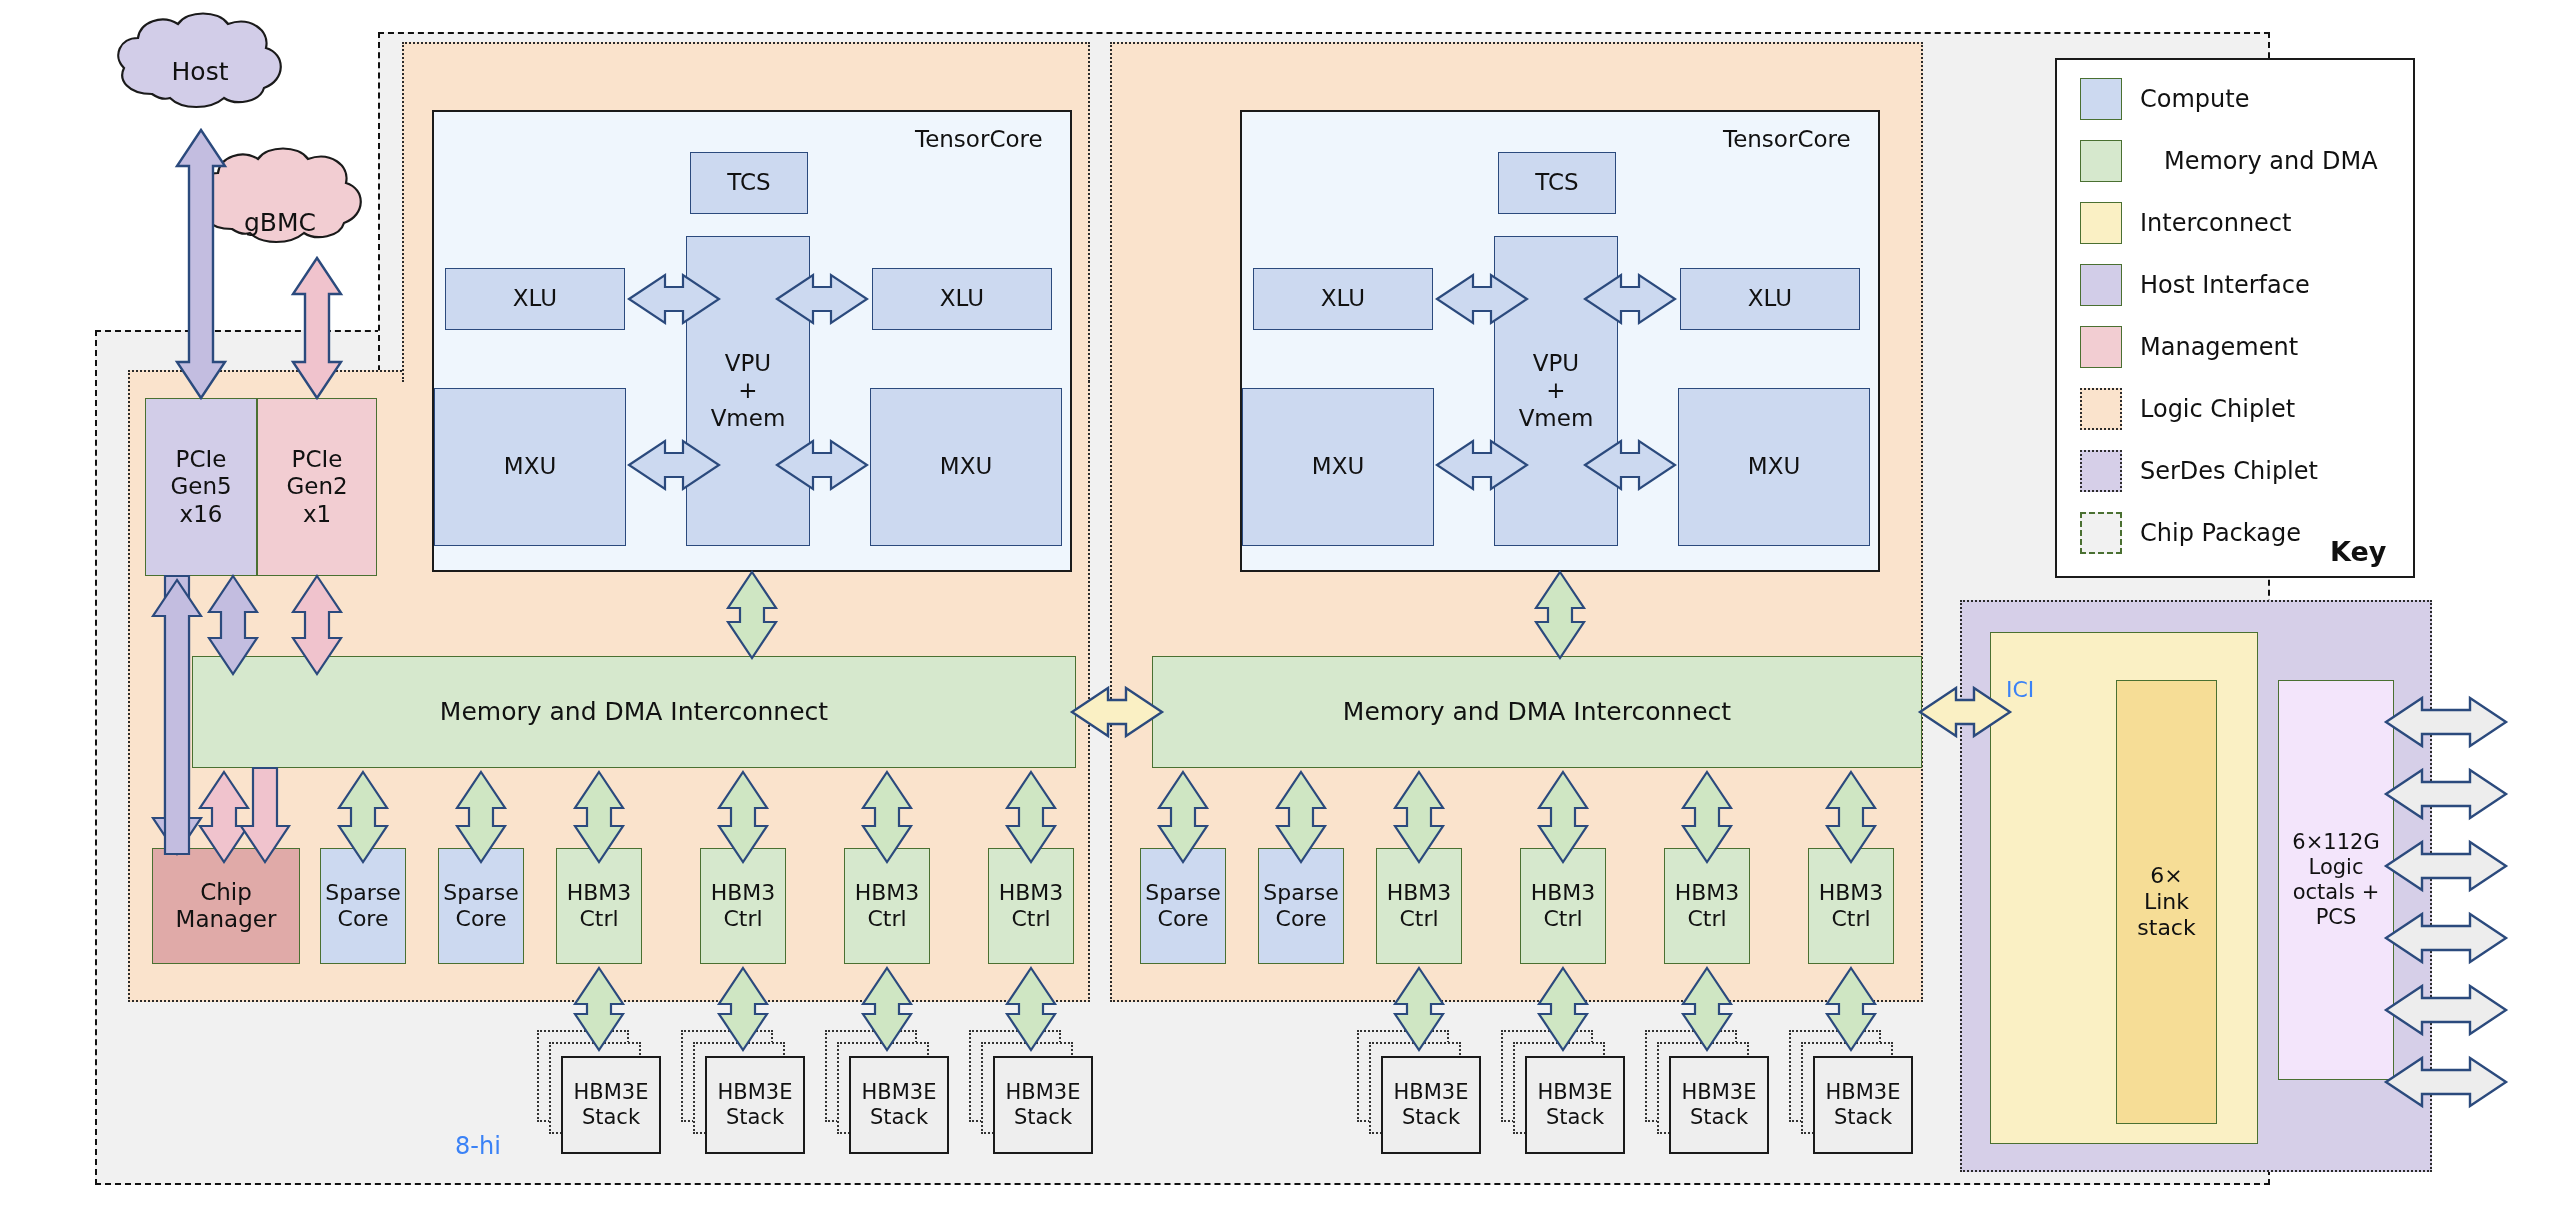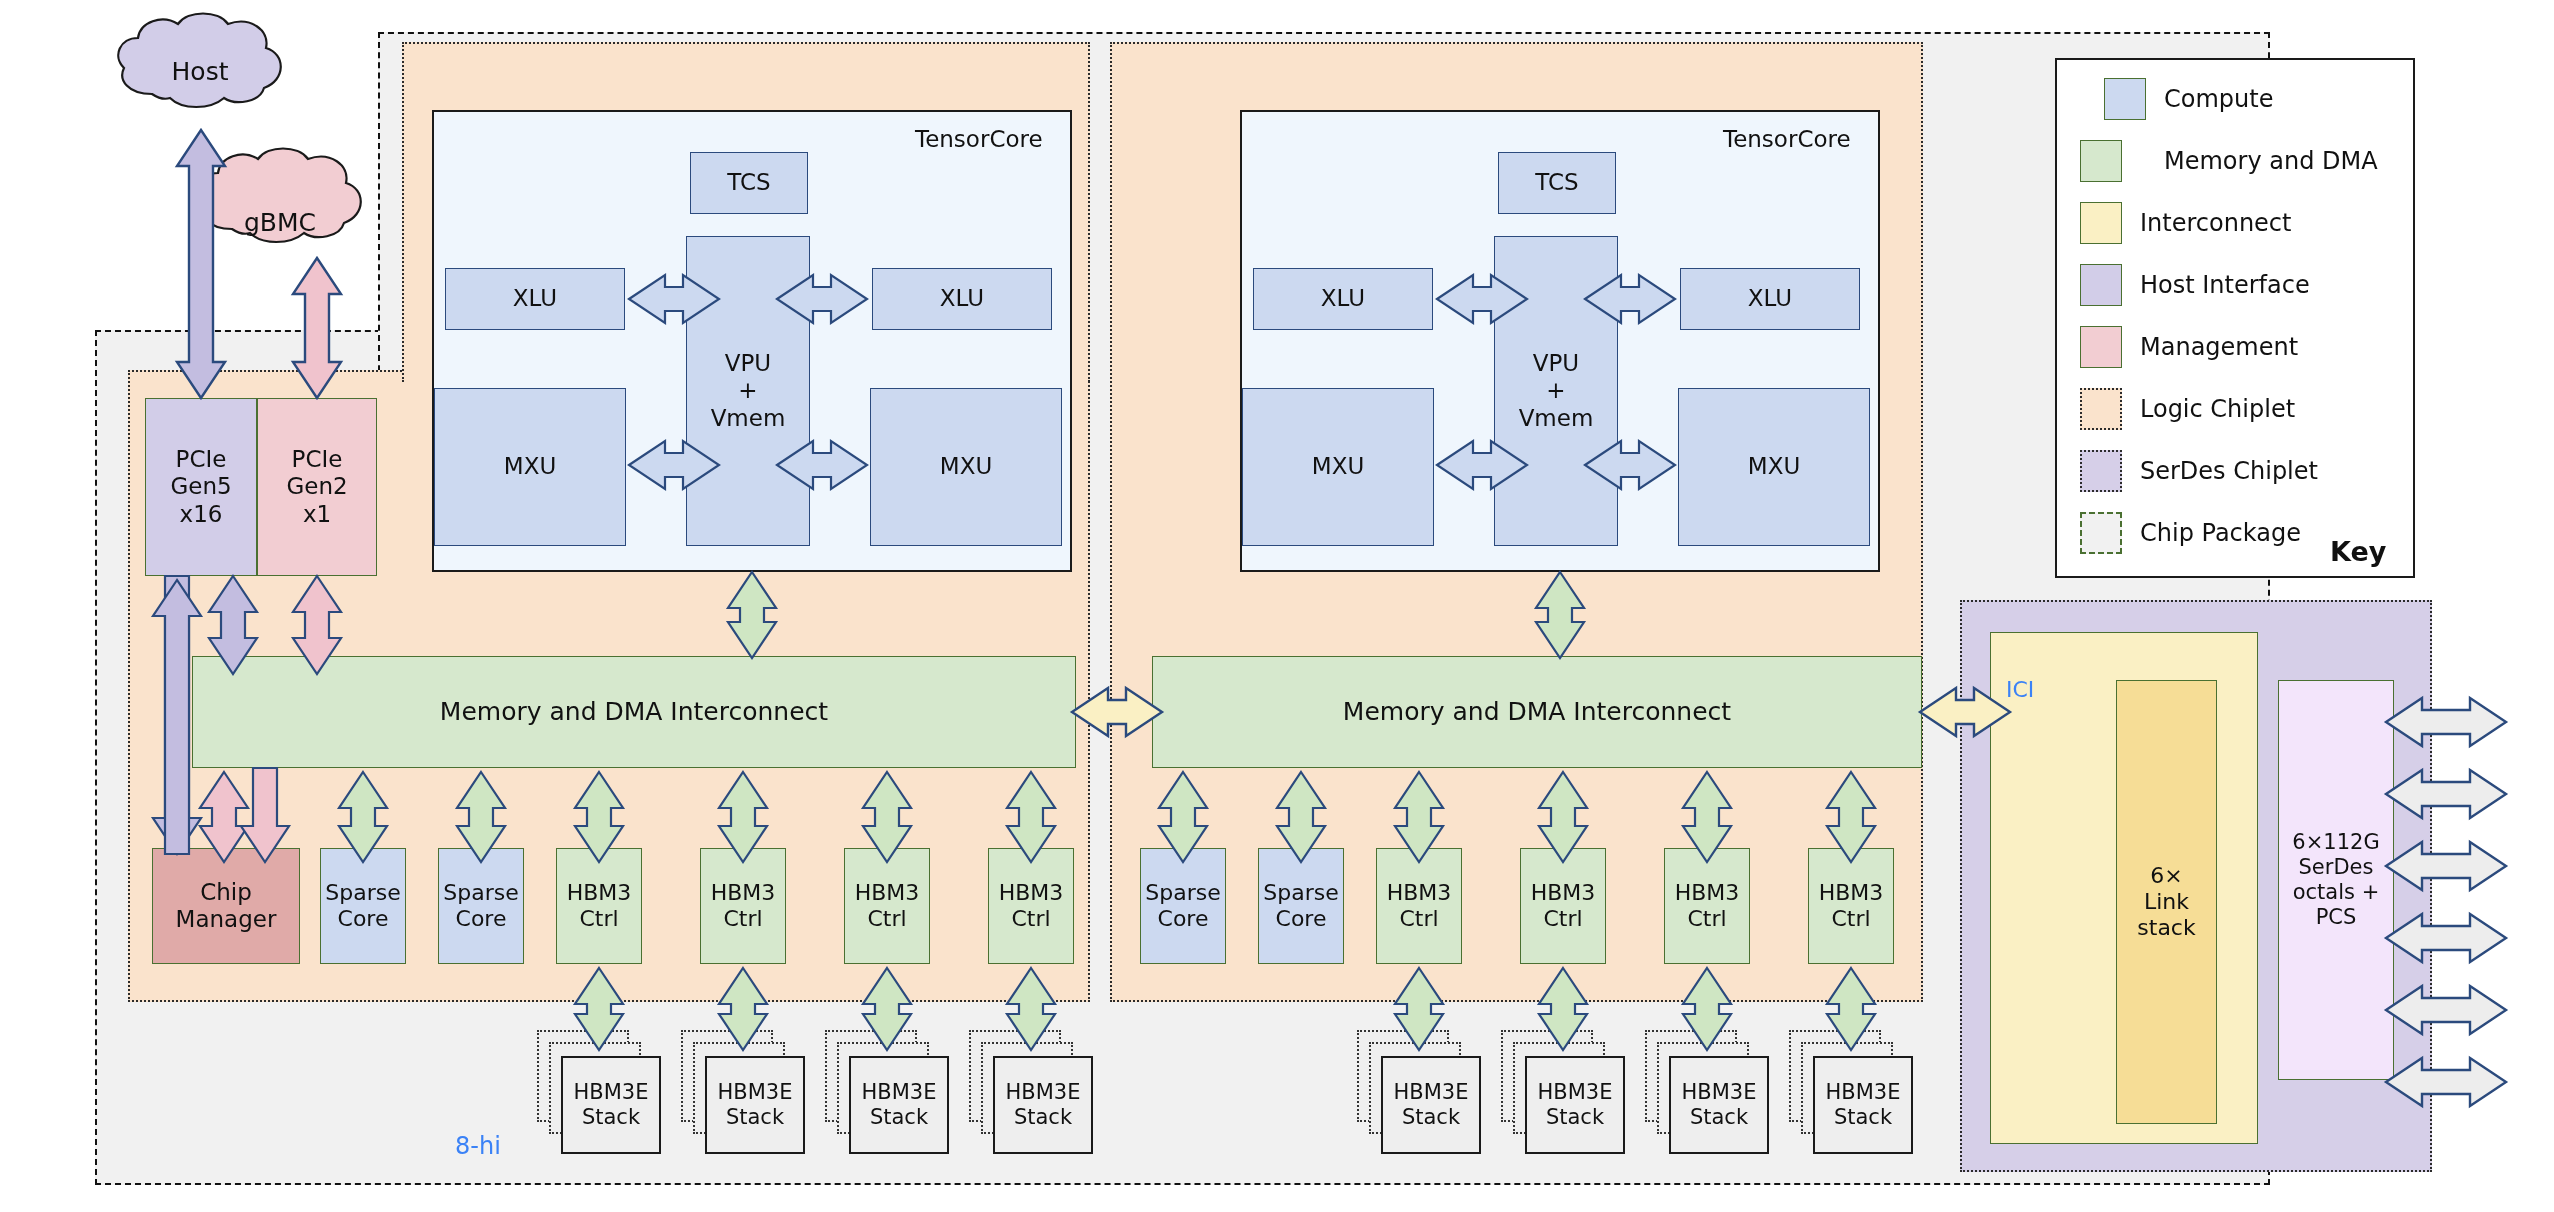--- a/index.html
+++ b/index.html
@@ -202,21 +202,21 @@
   <div class="plain-lbl" style="left:2006px;top:645px;font-size:22px;">ICI</div>
 
   <div class="blk icirouter f22" style="left:2116px;top:680px;width:101px;height:444px;flex-direction:column;">
     <span>6×</span>
     <span>Link</span>
     <span>stack</span>
   </div>
 
   <div class="blk serdesblk f21" style="left:2278px;top:680px;width:116px;height:400px;flex-direction:column;">
     <span>6×112G</span>
-    <span>SerDes</span>
+    <span>Logic</span>
     <span>octals +</span>
     <span>PCS</span>
   </div>
 
   <div class="abs" style="left:537px;top:1030px;width:130px;height:125px;">
     <div class="abs" style="left:0;top:0;width:92px;height:92px;border:2px dotted #333;background:#efefef;"></div>
     <div class="abs" style="left:12px;top:12px;width:92px;height:92px;border:2px dotted #333;background:#efefef;"></div>
     <div class="stackblk blk f21" style="left:24px;top:26px;width:100px;height:98px;flex-direction:column;">
       <span>HBM3E</span>
       <span>Stack</span>
@@ -375,21 +375,21 @@
       <path d="M2386,794 L2422,770 L2422,782 L2470,782 L2470,770 L2506,794 L2470,818 L2470,806 L2422,806 L2422,818 Z"></path>
       <path d="M2386,866 L2422,842 L2422,854 L2470,854 L2470,842 L2506,866 L2470,890 L2470,878 L2422,878 L2422,890 Z"></path>
       <path d="M2386,938 L2422,914 L2422,926 L2470,926 L2470,914 L2506,938 L2470,962 L2470,950 L2422,950 L2422,962 Z"></path>
       <path d="M2386,1010 L2422,986 L2422,998 L2470,998 L2470,986 L2506,1010 L2470,1034 L2470,1022 L2422,1022 L2422,1034 Z"></path>
       <path d="M2386,1082 L2422,1058 L2422,1070 L2470,1070 L2470,1058 L2506,1082 L2470,1106 L2470,1094 L2422,1094 L2422,1106 Z"></path>
     </g>
   </svg>
 
   <div class="key" style="left:2055px;top:58px;width:360px;height:520px;"></div>
 
-  <div class="key-row" style="left:2080px;top:78px;margin-left:24px;">
+  <div class="key-row" style="left:2080px;top:78px;">
     <div class="key-sw" style="background:#ccd9f0;"></div>
     <div class="key-lbl">Compute</div>
   </div>
   <div class="key-row" style="left:2080px;top:140px;gap:24px;">
     <div class="key-sw" style="background:#d6e8cd;"></div>
     <div class="key-lbl">Memory and DMA</div>
   </div>
   <div class="key-row" style="left:2080px;top:202px;">
     <div class="key-sw" style="background:#faf0c4;"></div>
     <div class="key-lbl">Interconnect</div>

